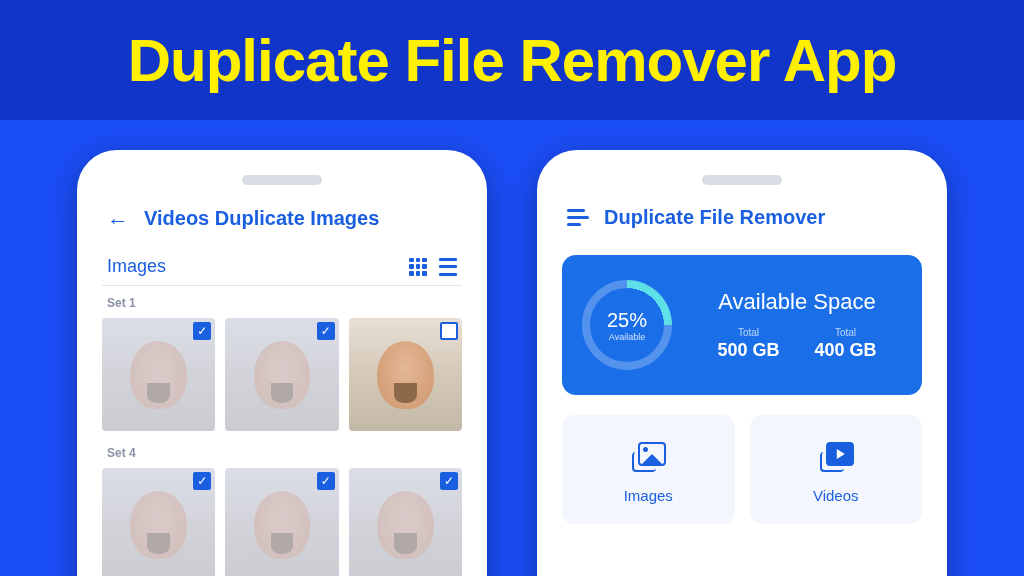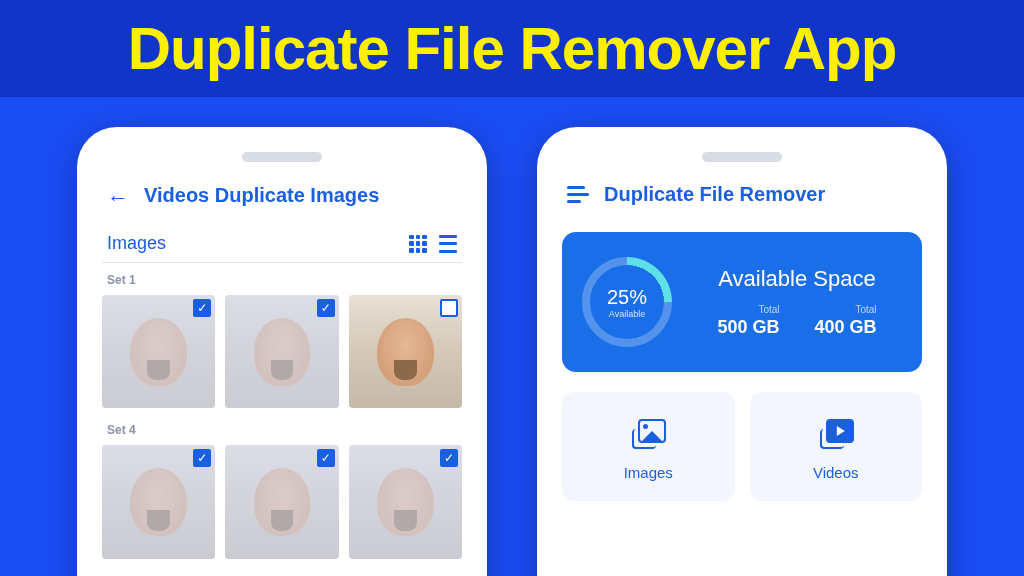--- a/index.html
+++ b/index.html
@@ -6,21 +6,21 @@
     body {
       width: 1024px;
       height: 576px;
       background: #1b4df5;
       font-family: -apple-system, BlinkMacSystemFont, 'Segoe UI', sans-serif;
       overflow: hidden;
       position: relative;
     }
     .header-band {
       background: #1135c9;
-      height: 97px;
+      height: 120px;
       display: flex;
       align-items: center;
       justify-content: center;
     }
     .app-title {
       color: #ffef00;
       font-size: 60px;
       font-weight: 900;
       letter-spacing: -1px;
     }
@@ -253,21 +253,20 @@
     }
     .storage-stats {
       display: flex;
       justify-content: center;
       gap: 35px;
     }
     .stat-label {
       font-size: 10px;
       opacity: 0.7;
       margin-bottom: 2px;
-      text-align: right;
     }
     .stat-value {
       font-size: 18px;
       font-weight: 600;
     }
     .category-grid {
       display: flex;
       gap: 15px;
     }
     .category-card {

